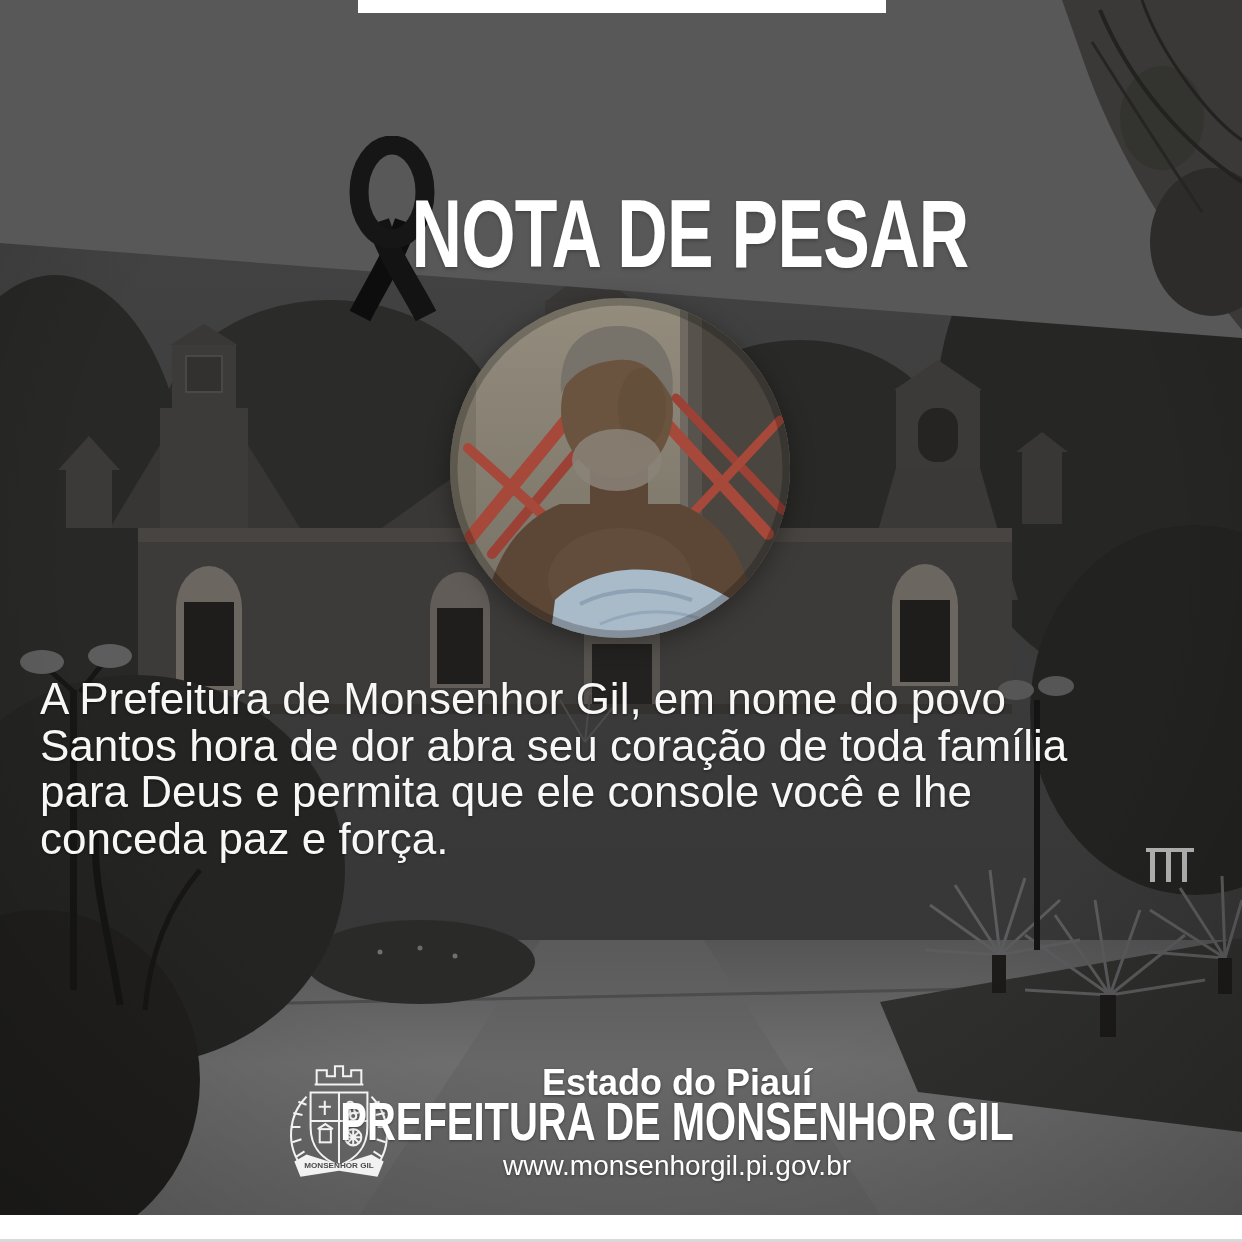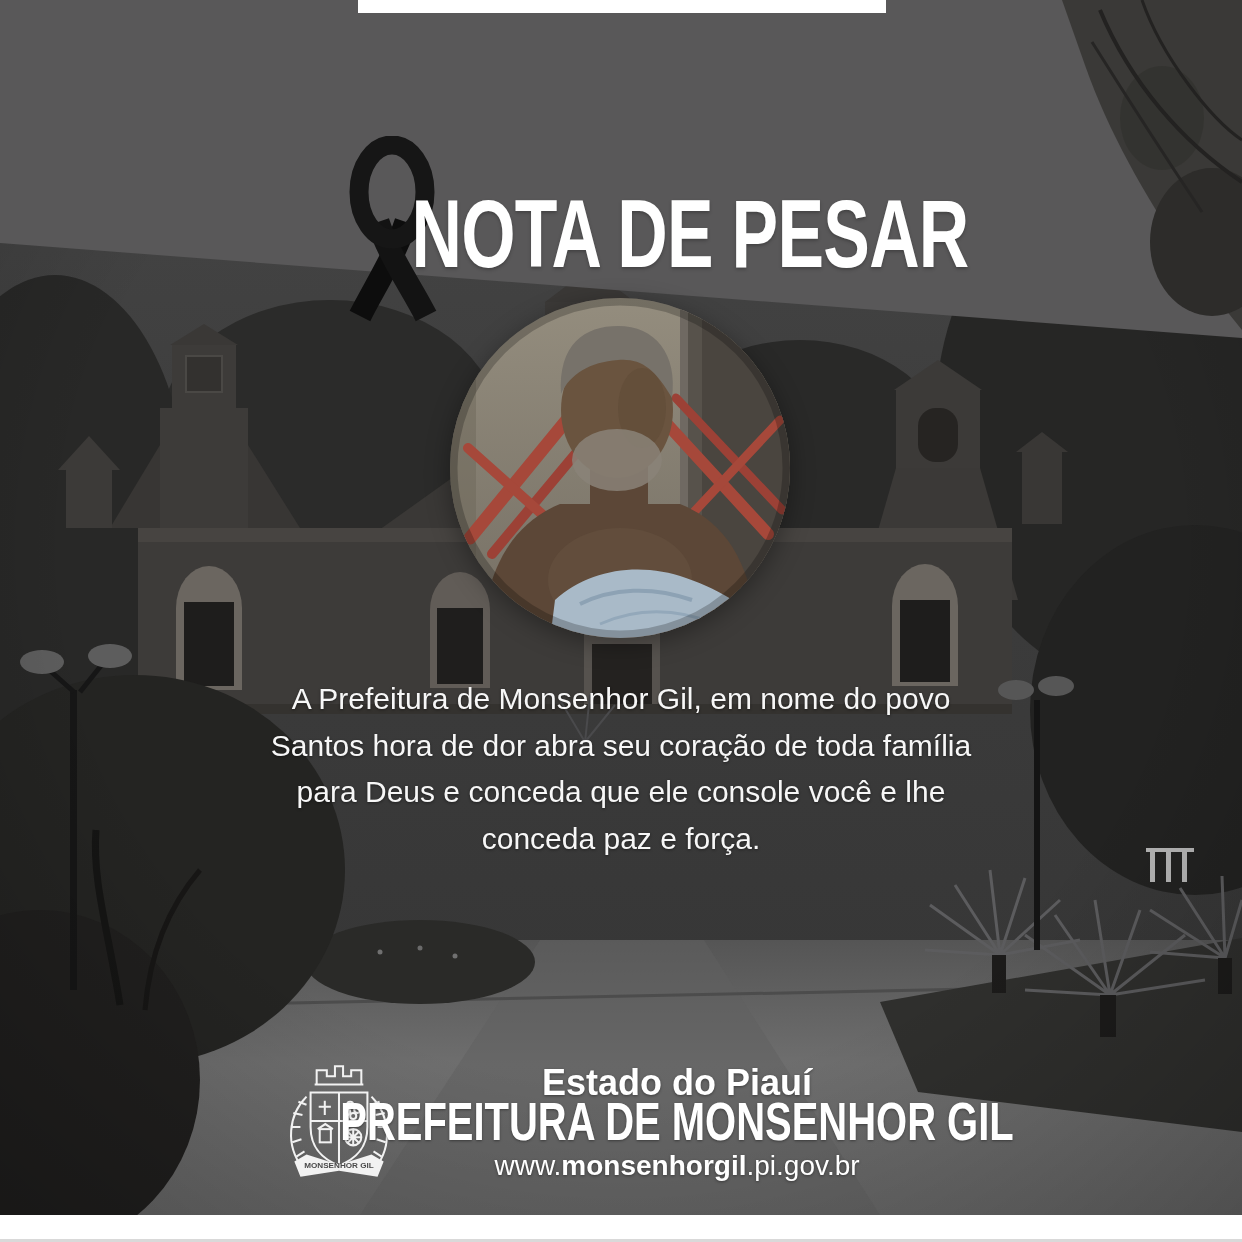--- a/index.html
+++ b/index.html
@@ -22,34 +22,34 @@
     color:#ffffff;font-size:97px;font-weight:700;letter-spacing:-1px;
     transform:scaleX(0.72);transform-origin:50% 50%;white-space:nowrap;
     text-shadow:0 2px 4px rgba(0,0,0,0.25);
   }
   .portrait{
     position:absolute;left:450px;top:298px;width:340px;height:340px;z-index:4;
     border-radius:50%;overflow:hidden;box-shadow:0 6px 24px rgba(0,0,0,0.35);
   }
   .body-text{
     position:absolute;left:40px;top:676px;width:1162px;z-index:5;
-    text-align:center;color:#f7f7f7;font-size:30px;line-height:46.5px;
+    color:#f7f7f7;font-size:44px;line-height:46.5px;
     font-weight:300;text-shadow:0 1px 3px rgba(0,0,0,0.45);
   }
   .body-text .bold{font-weight:800;letter-spacing:-0.5px;}
   .crest{position:absolute;left:280px;top:1052px;width:118px;height:136px;z-index:5;}
   .footer-text{position:absolute;left:112px;width:1130px;z-index:5;text-align:center;color:#ffffff;
     text-shadow:0 1px 3px rgba(0,0,0,0.4);}
   .footer-estado{top:1062px;font-size:36px;font-weight:700;}
   .footer-prefeitura{
     top:1090px;font-size:54px;font-weight:700;letter-spacing:0;
     transform:scaleX(0.74);transform-origin:50% 50%;white-space:nowrap;
   }
   .footer-url{top:1150px;font-size:28px;font-weight:400;}
-  .footer-url .bold{font-weight:700;}
+  .footer-url .bold{font-weight:400;}
 </style>
 </head>
 <body>
 
 <div class="stage">
 
   <svg class="bg-photo" width="1242" height="1215" viewBox="0 0 1242 1215" aria-hidden="true">
     <defs>
       <linearGradient id="sky" x1="0" y1="0" x2="0" y2="1">
         <stop offset="0" stop-color="#474747"></stop>
@@ -231,21 +231,21 @@
         <path d="M130,306 C162,290 202,288 242,302" stroke="#8da2b4" stroke-width="4" fill="none"></path>
         <path d="M150,326 C186,310 226,310 266,326" stroke="#93a8ba" stroke-width="3" fill="none"></path>
       </g>
       <circle cx="170" cy="170" r="167" fill="none" stroke="#000000" stroke-opacity="0.22" stroke-width="9"></circle>
     </svg>
   </div>
 
   <div class="body-text">
     <div>A Prefeitura de Monsenhor Gil, em nome do povo</div>
     <div>Santos hora de dor abra seu coração de toda família</div>
-    <div>para Deus e conceda que ele console você e lhe</div>
+    <div>para Deus e permita que ele console você e lhe</div>
     <div>conceda paz e força.</div>
   </div>
 
   <svg class="crest" viewBox="0 0 116 134" aria-hidden="true">
     <g stroke="#f2f2f2" stroke-width="2" fill="none">
       <path d="M34,32 h48 M36,32 v-14 h10 v6 h8 v-10 h8 v10 h8 v-6 h10 v14"></path>
       <path d="M30,40 h56 v34 c0,22 -13,32 -28,38 c-15,-6 -28,-16 -28,-38 z"></path>
       <path d="M58,40 V110 M30,68 H86"></path>
       <path d="M44,48 v14 M38,54 h12"></path>
       <circle cx="69" cy="52" r="3"></circle>

